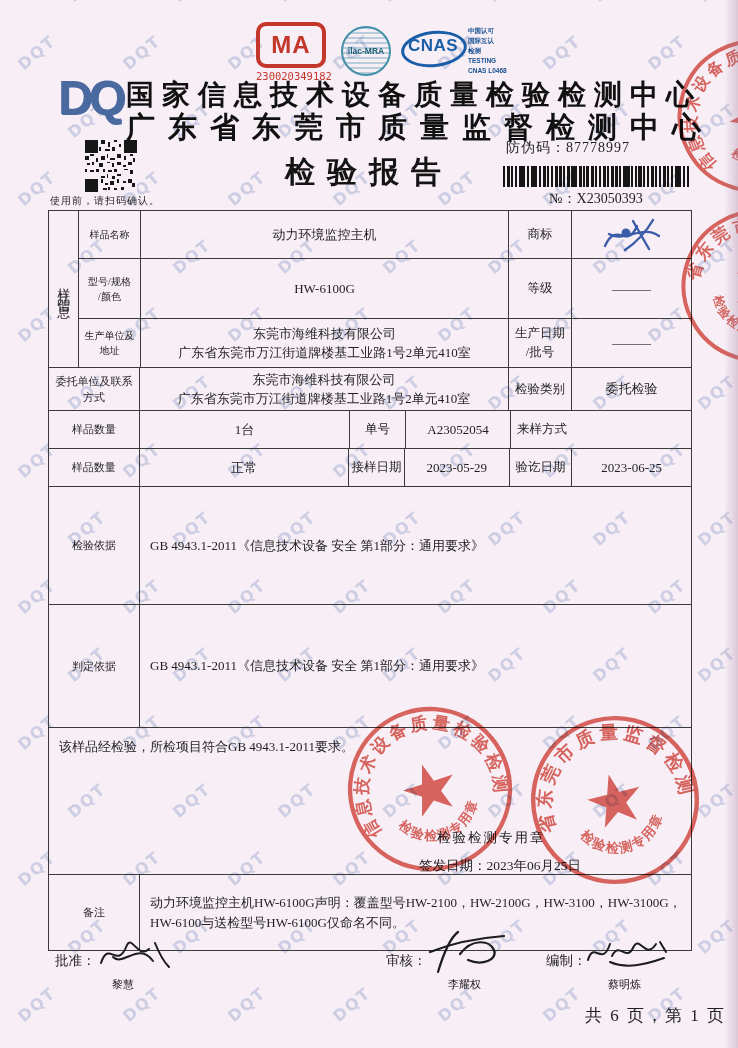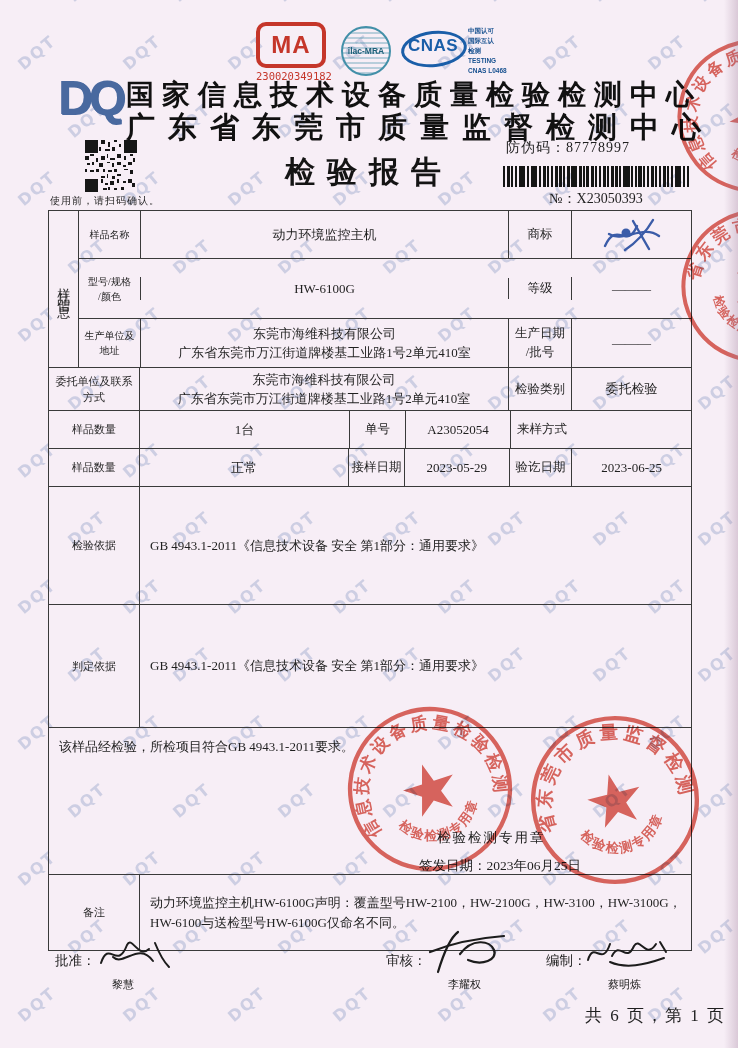--- a/index.html
+++ b/index.html
@@ -305,21 +305,21 @@
                 <g fill="none" stroke="#3b5ca8" stroke-width="2.4" stroke-linecap="round">
                   <path d="M6,30 C18,4 28,34 38,10"></path>
                   <path d="M10,18 C24,27 44,8 60,20"></path>
                   <path d="M34,5 L50,33"></path>
                   <path d="M54,4 C47,16 38,26 26,34"></path>
                 </g>
                 <circle cx="27" cy="17" r="4.5" fill="#3b5ca8"></circle>
               </svg>
             </div>
           </div>
-          <div class="trow" style="height:59px;align-items:center;">
+          <div class="trow" style="height:59px;">
             <div class="cell w-label2">型号/规格
 /颜色</div>
             <div class="cell grow">HW-6100G</div>
             <div class="cell w-rlabel">等级</div>
             <div class="cell w-rvalue">———</div>
           </div>
           <div class="trow" style="height:48px;">
             <div class="cell w-label2">生产单位及
 地址</div>
             <div class="cell grow">东莞市海维科技有限公司

